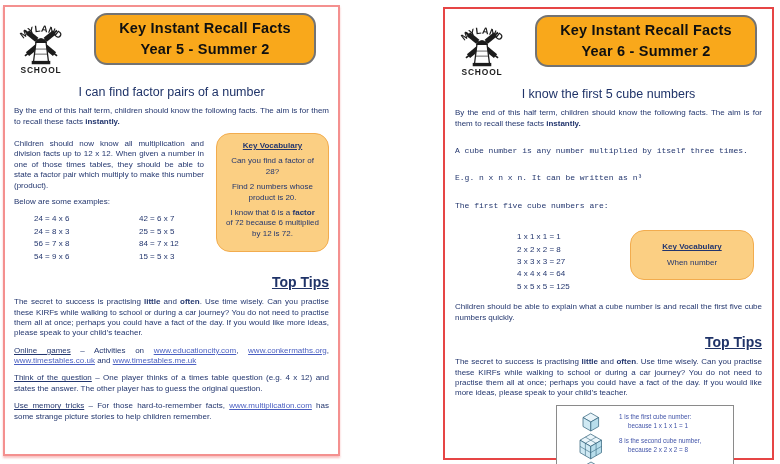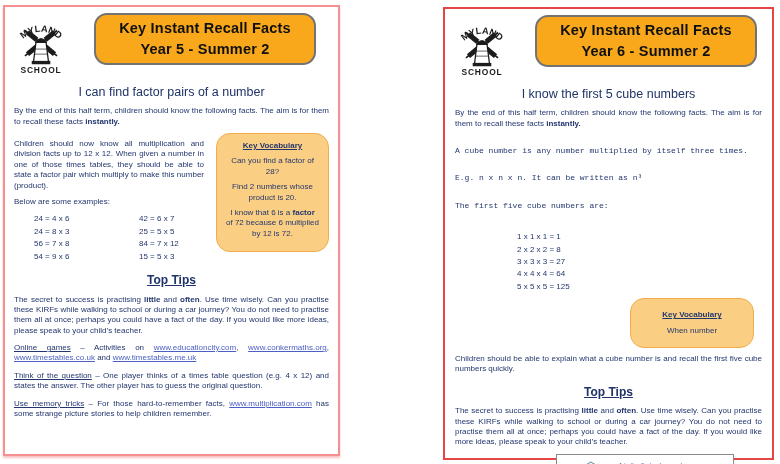--- a/index.html
+++ b/index.html
@@ -23,28 +23,28 @@
   .jst{text-align:justify;}
   .cols{display:flex;margin-top:2px;}
   .col-text{width:190px;}
   .examples{display:flex;margin-left:20px;margin-top:3px;gap:28px;}
   .ex-col{width:70px;line-height:1.55;}
   .ex-col+.ex-col{margin-left:12px;}
   .vocab-box{margin-left:12px;flex:1;background:#fbcf83;border:1.5px solid #f2ac4e;border-radius:14px;
              padding:7px 9px;text-align:center;align-self:flex-start;}
   .vocab-title{font-weight:bold;text-decoration:underline;margin-bottom:5px;}
   .vocab-box p{margin:5px 0;}
-  .tips-title{text-align:center;font-weight:bold;text-decoration:underline;font-size:12px;
+  .tips-title{text-align:right;font-weight:bold;text-decoration:underline;font-size:14px;
               margin:10px 0 4px 0;color:#1f3368;}
   .linkline{text-align:justify;margin:7px 0;}
   .lbl{text-decoration:underline;}
   .link{color:#4a5fc1;text-decoration:underline;cursor:pointer;}
 
   .def div{margin:17px 0;font-family:Liberation Mono, monospace;}
-  .cols-r{display:flex;margin-top:2px;flex-direction:column;}
+  .cols-r{display:flex;margin-top:2px;}
   .cube-list{margin:3px 0 3px 62px;line-height:1.55;}
   .vocab-box-r{width:106px;margin-left:auto;margin-right:8px;background:#fbcf83;border:1.5px solid #f2ac4e;
                border-radius:14px;padding:11px 8px;text-align:center;align-self:flex-start;margin-top:2px;}
   .diagram{width:178px;margin:6px 28px 6px auto;border:1px solid #8a8a8a;background:#fff;
            padding:5px 8px;box-sizing:border-box;}
   .diag-row{display:flex;align-items:center;margin:1px 0;}
   .diag-cube{width:52px;flex:0 0 auto;display:flex;justify-content:center;}
   .diag-text{font-size:6.3px;color:#4053a8;line-height:1.4;margin-left:2px;}
   .diag-text .l2{margin-left:9px;}
 </style>

